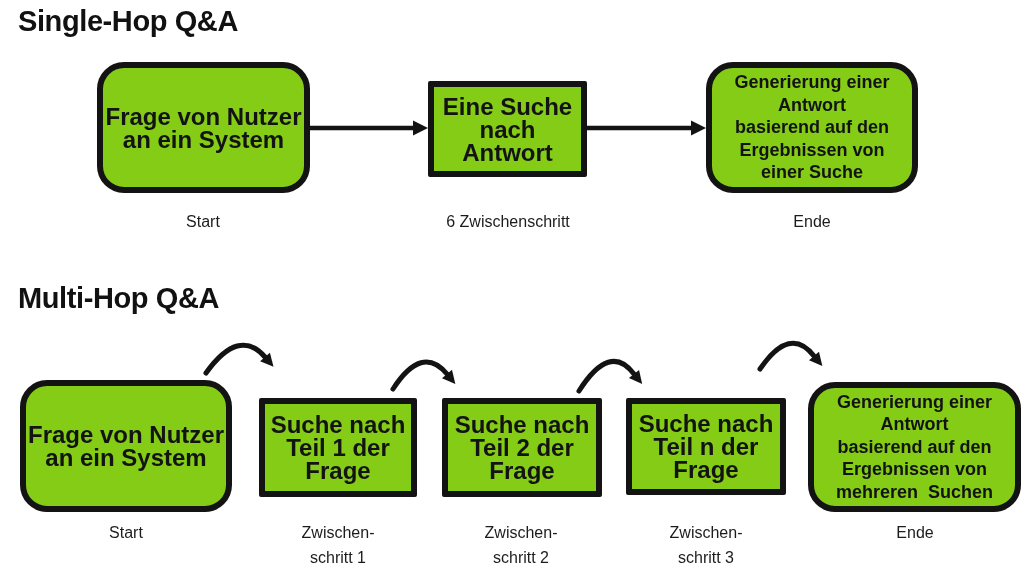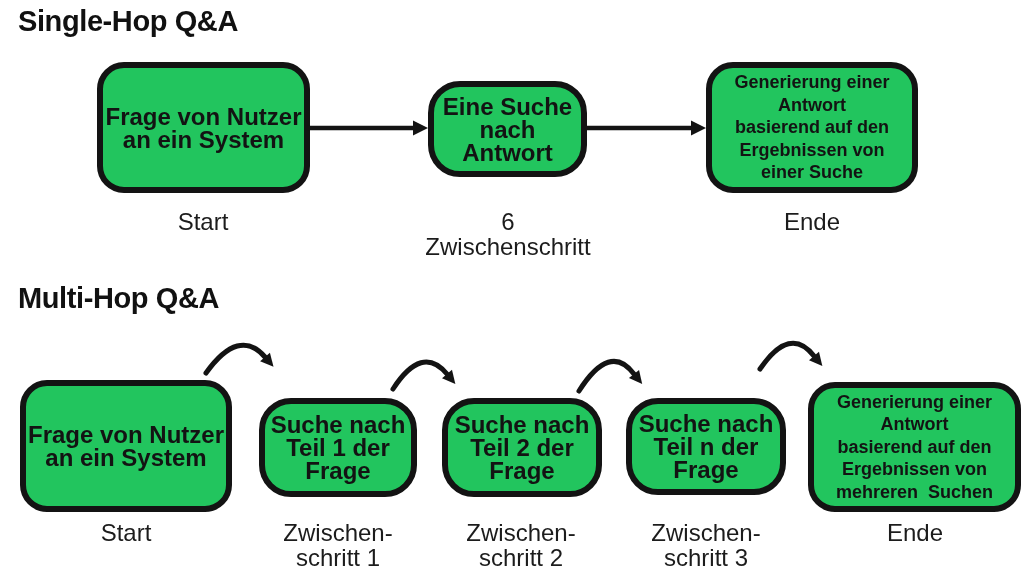--- a/index.html
+++ b/index.html
@@ -15,41 +15,41 @@
     position:absolute;
     font-size:29px;
     font-weight:800;
     letter-spacing:-0.4px;
     color:#111111;
     white-space:nowrap;
   }
   .node{
     position:absolute;
     box-sizing:border-box;
-    background:#22c55e;
+    background:#84cc16;
     border:6px solid #131313;
     display:flex;
     align-items:center;
     justify-content:center;
     text-align:center;
   }
   .node.big{border-radius:27px;}
-  .node.small{border-radius:32px;}
+  .node.small{border-radius:2px;}
   .node-text{
     white-space:pre-wrap;
     font-weight:700;
     font-size:24px;
     line-height:23px;
     color:#131313;
   }
   .flow-label{
     position:absolute;
     width:180px;
     text-align:center;
-    font-size:24px;
+    font-size:16px;
     font-weight:400;
     line-height:25px;
     color:#1c1c1c;
     white-space:pre-line;
   }
   svg.arrow-layer{
     position:absolute;
     left:0;top:0;
     width:1024px;height:584px;
     pointer-events:none;

